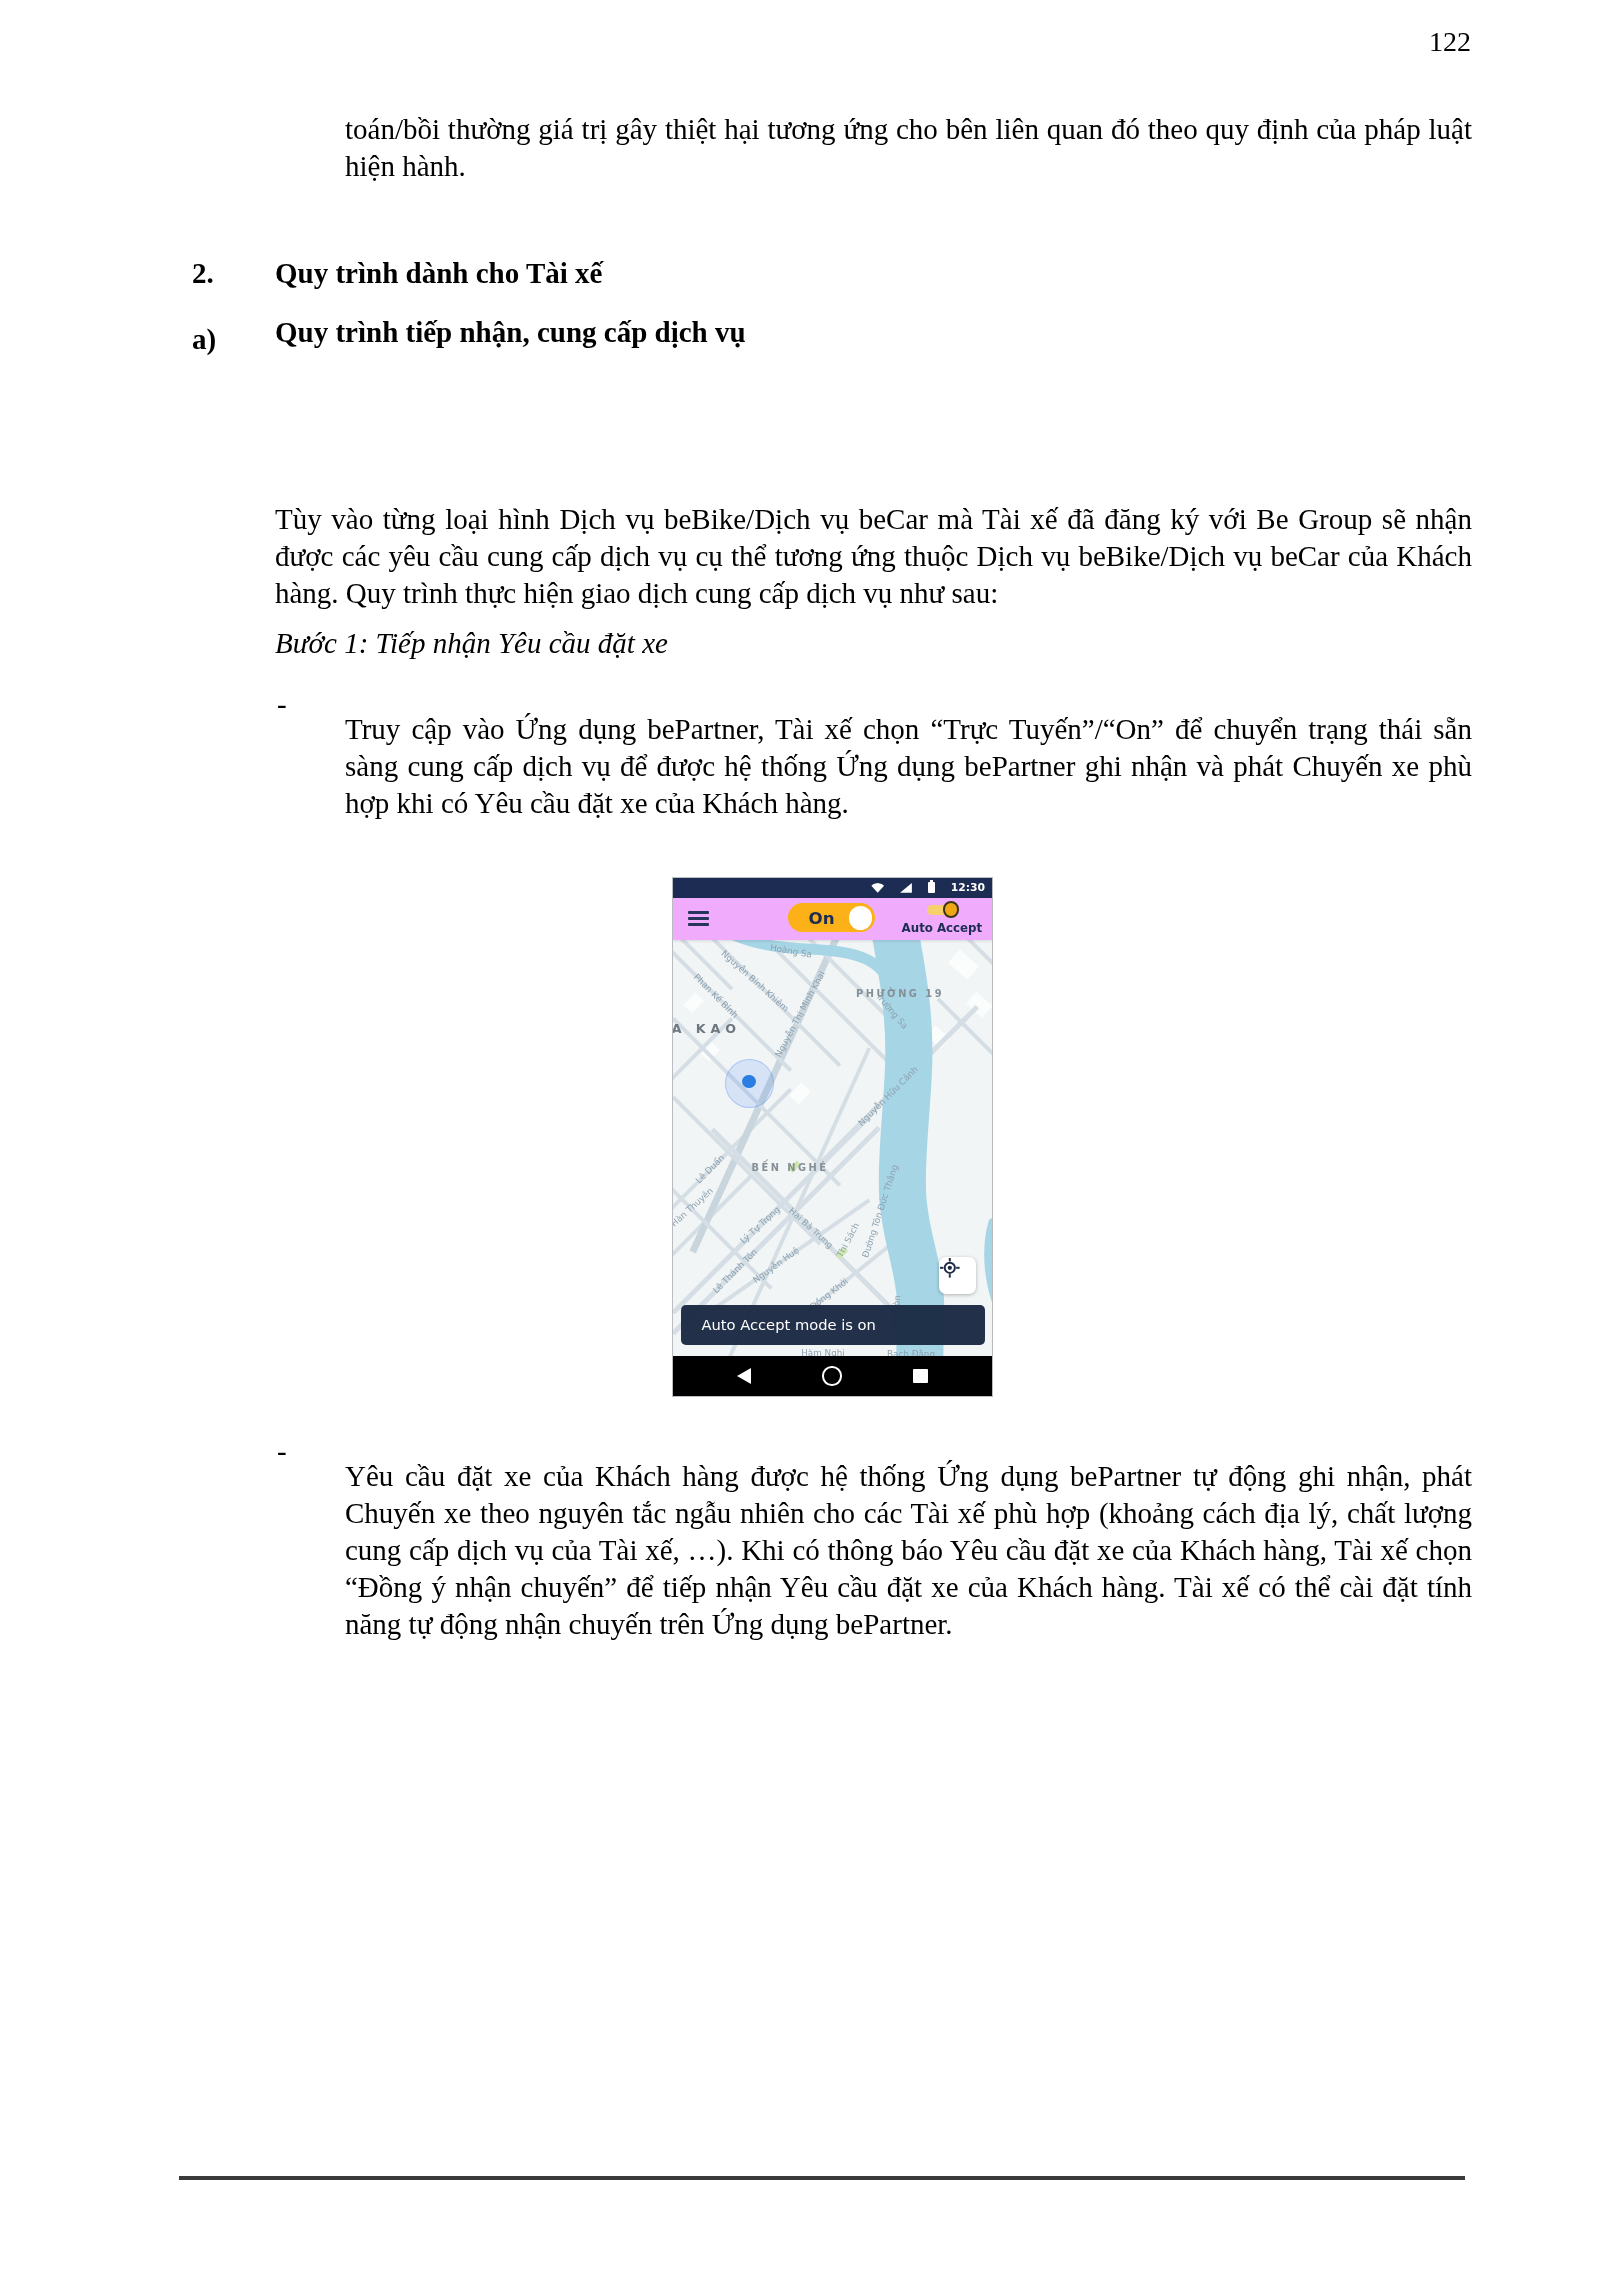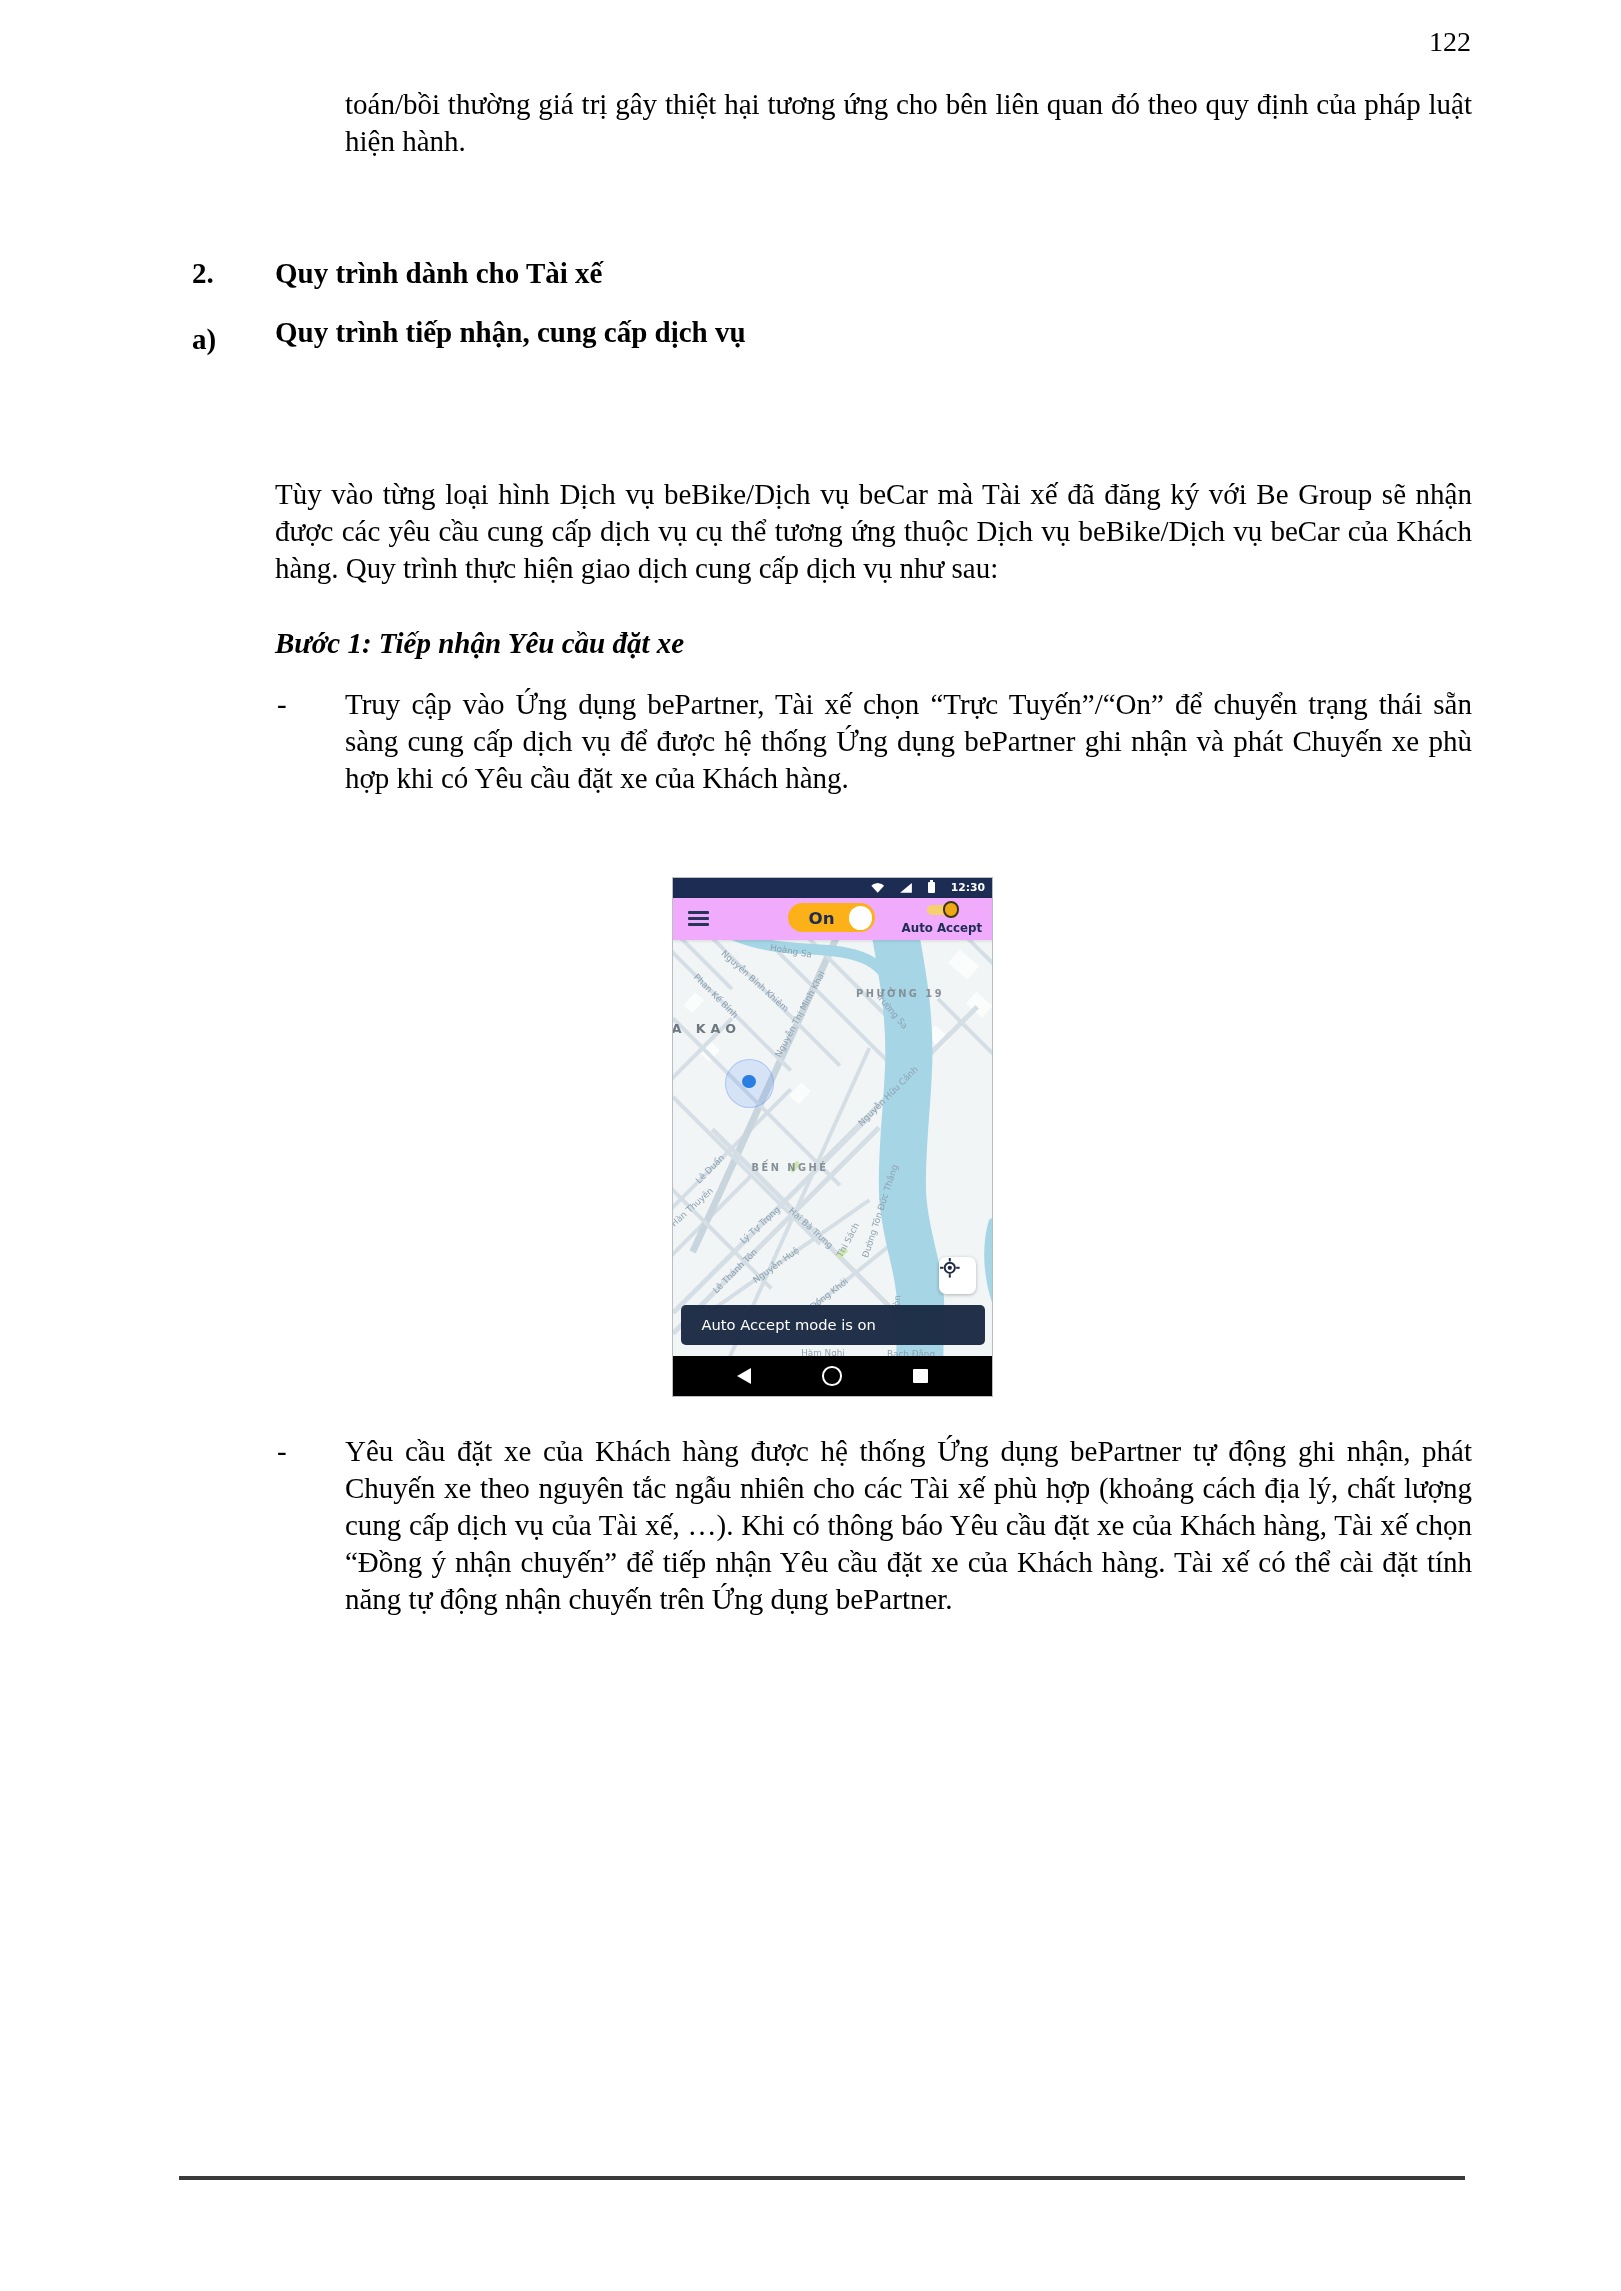--- a/index.html
+++ b/index.html
@@ -1,23 +1,23 @@
 <!DOCTYPE html>
 <html><head>
 <meta charset="utf-8">
 <style>
   html,body{margin:0;padding:0;background:#ffffff;}
   .page{position:relative;width:1621px;height:2292px;background:#fff;overflow:hidden;
         font-family:"Liberation Serif",serif;color:#000;}
   .pagenum{position:absolute;top:26px;left:1429px;font-size:28px;}
-  .para{position:absolute;font-size:29px;line-height:37px;text-align:justify;}
+  .para{position:absolute;font-size:29px;line-height:37px;text-align:justify;margin-top:25px;}
   .dash{position:absolute;font-size:29px;line-height:37px;}
   .hnum{position:absolute;left:192px;font-size:29px;font-weight:bold;}
   .htitle{position:absolute;left:275px;font-size:29px;font-weight:bold;}
-  .step-heading{position:absolute;left:275px;font-size:29px;font-weight:bold;font-style:italic;}
+  .step-heading{position:absolute;left:275px;font-size:29px;font-weight:normal;font-style:italic;}
   #para-top{top:86px;left:345px;width:1127px;}
   #h2-num{top:257px;} #h2-title{top:257px;}
   #ha-num{top:323px;} #ha-title{top:316px;}
   #para1{top:382px;left:275px;width:1197px;}
   #para2{top:476px;left:275px;width:1197px;}
   #step1{top:627px;}
   #b1-dash{top:686px;left:277px;} #bullet1{top:686px;left:345px;width:1127px;}
   #b2-dash{top:1433px;left:277px;} #bullet2{top:1433px;left:345px;width:1127px;}
   .footer-rule{position:absolute;top:2176px;left:179px;width:1286px;height:3.9px;background:#3a3a3a;}
   .footer-text{position:absolute;top:2192px;left:190px;width:1282px;

